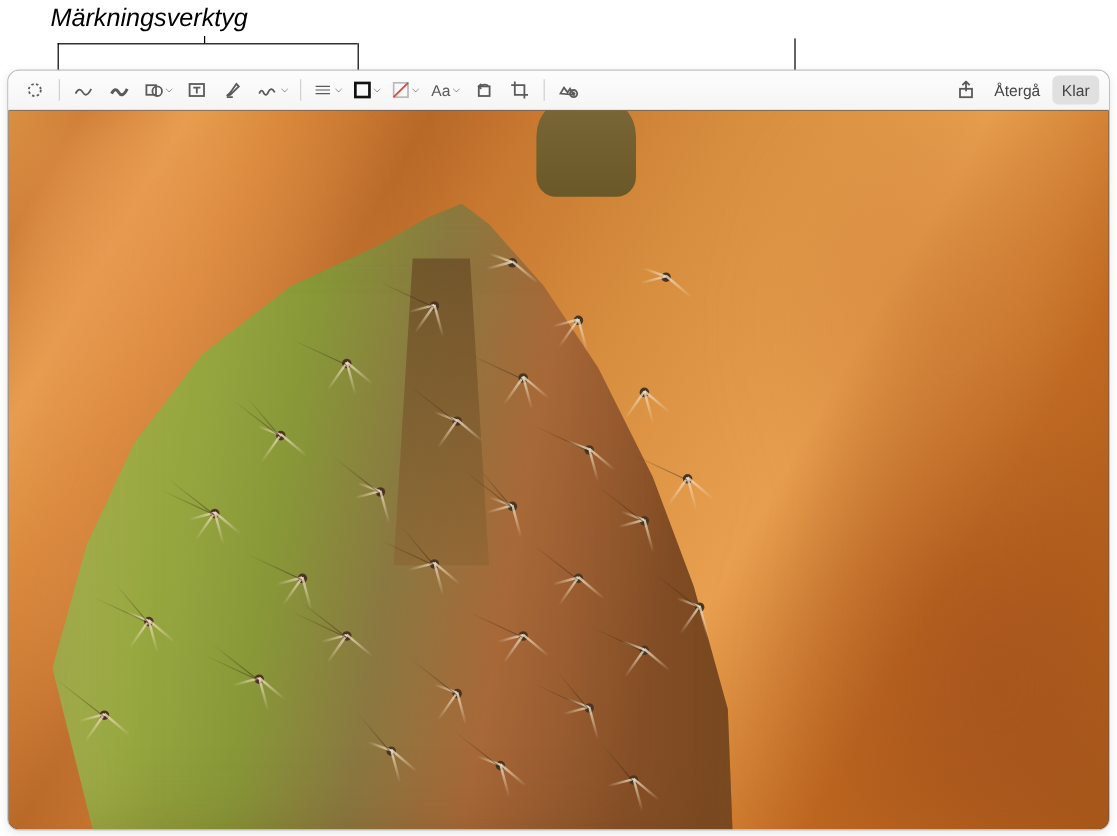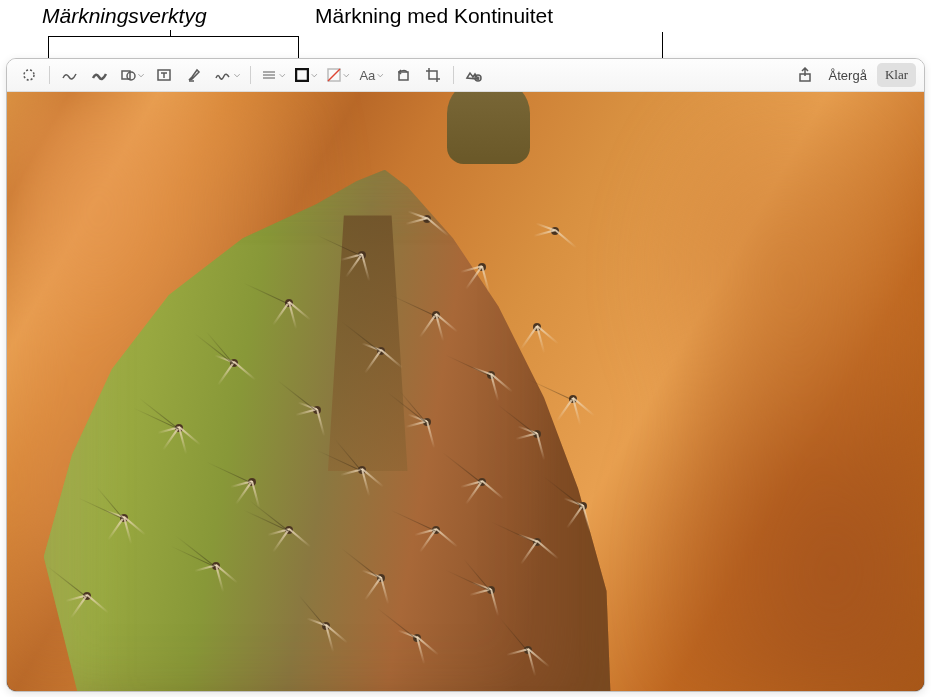--- a/index.html
+++ b/index.html
@@ -77,21 +77,20 @@
     .toolbar-spacer { flex: 1; }
     .text-btn {
       font-size: 13px;
       color: #444;
       padding: 0 8px;
     }
     .done-btn {
       background: #e0e0e0;
       border-radius: 5px;
       font-weight: 500;
-      font-family: Liberation Serif, serif;
     }
     .canvas-area {
       width: 100%;
       height: calc(100% - 33px);
       background: #000;
       position: relative;
       overflow: hidden;
     }
     .cactus-scene {
       width: 100%;
@@ -187,21 +186,20 @@
     }
     .shadow-line.sl1 { transform: rotate(115deg); }
     .shadow-line.sl2 { transform: rotate(128deg); }
     .shadow-line.sl3 { transform: rotate(140deg); height: 42px; }
   </style>
 </head>
 <body>
 
 <div class="annotations">
   <div class="annotation-label" style="left:42px; top:4px;font-style:italic;">Märkningsverktyg</div>
-  <div class="annotation-label" style="left:315px; top:4px;">Märkning med Kontinuitet</div>
 
   <div class="annotation-line annotation-vline" style="left:48px; top:36px; height:24px;"></div>
   <div class="annotation-line annotation-hline" style="left:48px; top:36px; width:250px;"></div>
   <div class="annotation-line annotation-vline" style="left:298px; top:36px; height:24px;"></div>
   <div class="annotation-line annotation-vline" style="left:170px; top:30px; height:6px;"></div>
 
   <div class="annotation-line annotation-vline" style="left:662px; top:32px; height:28px;"></div>
 </div>
 
 <div class="window">

